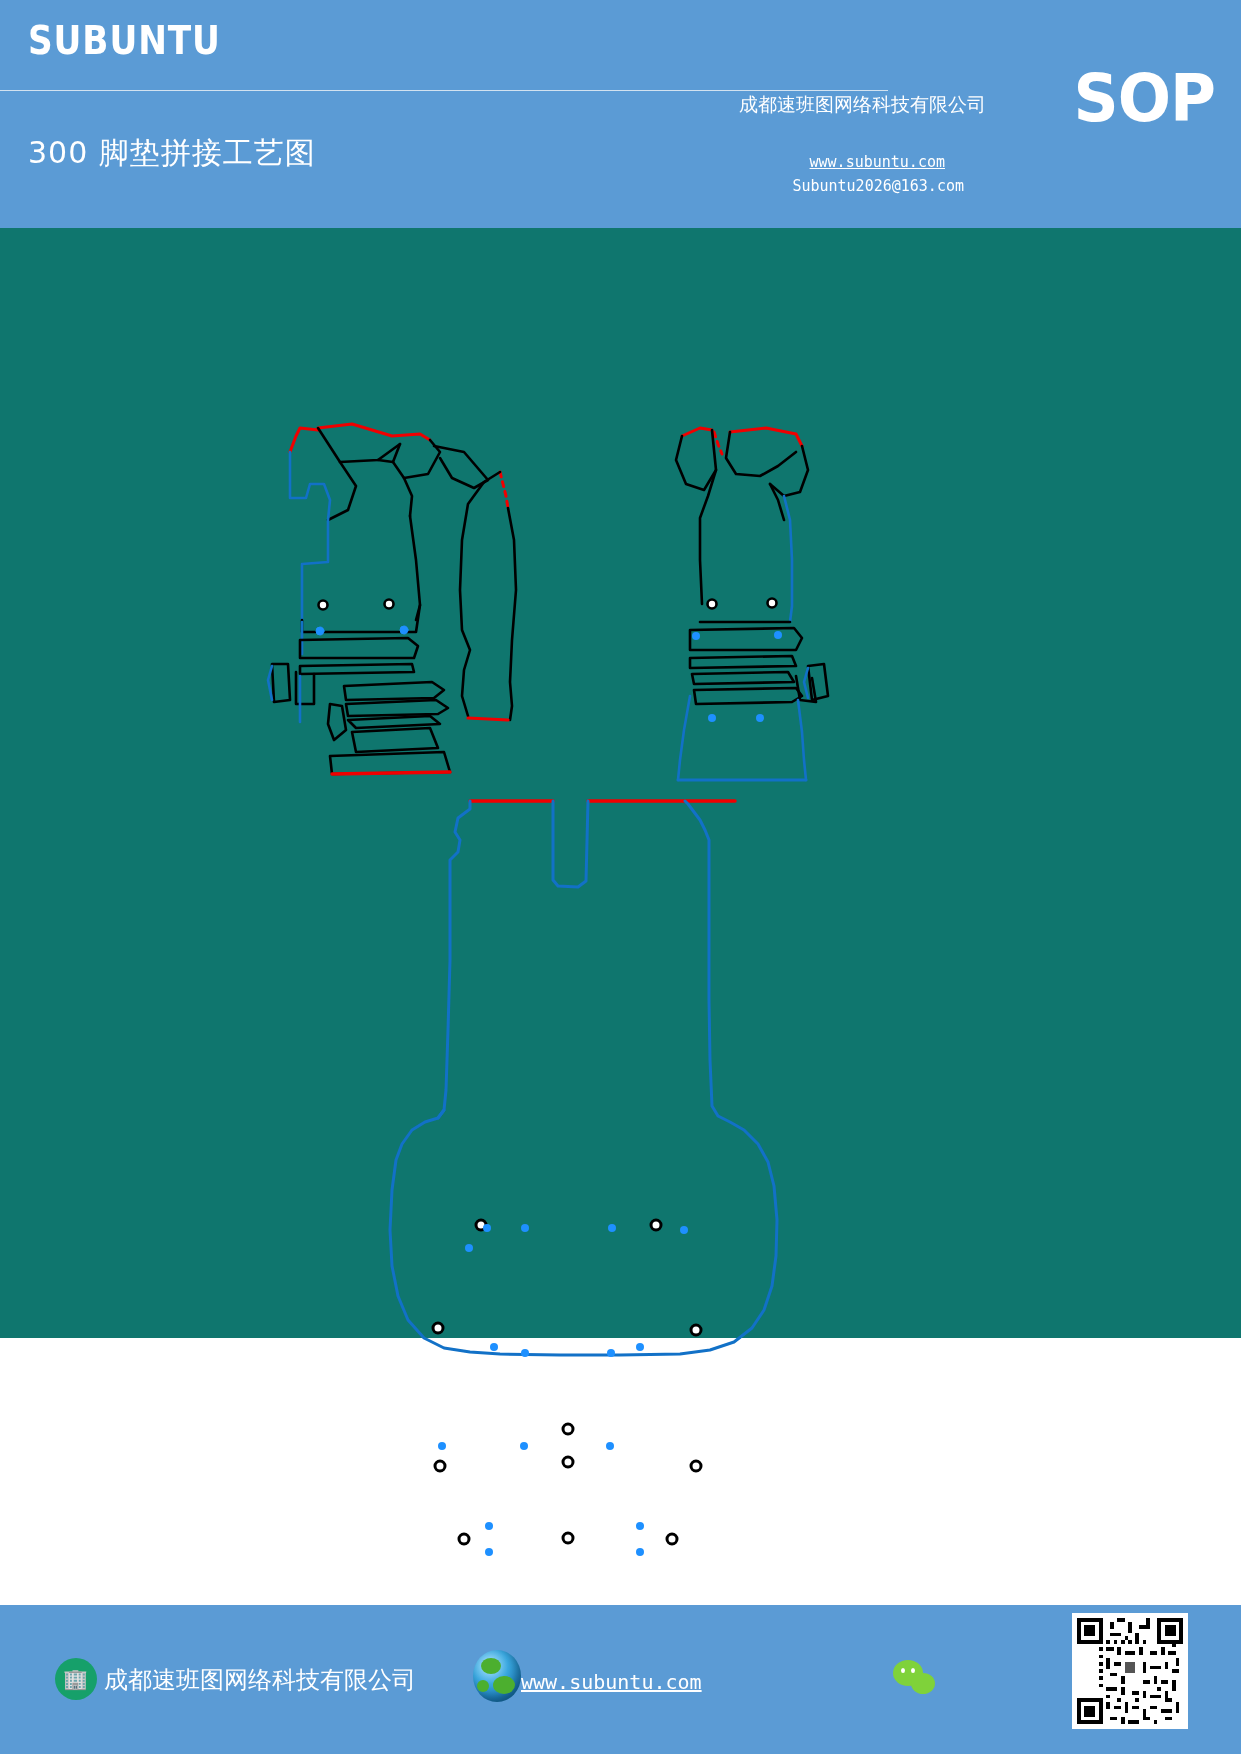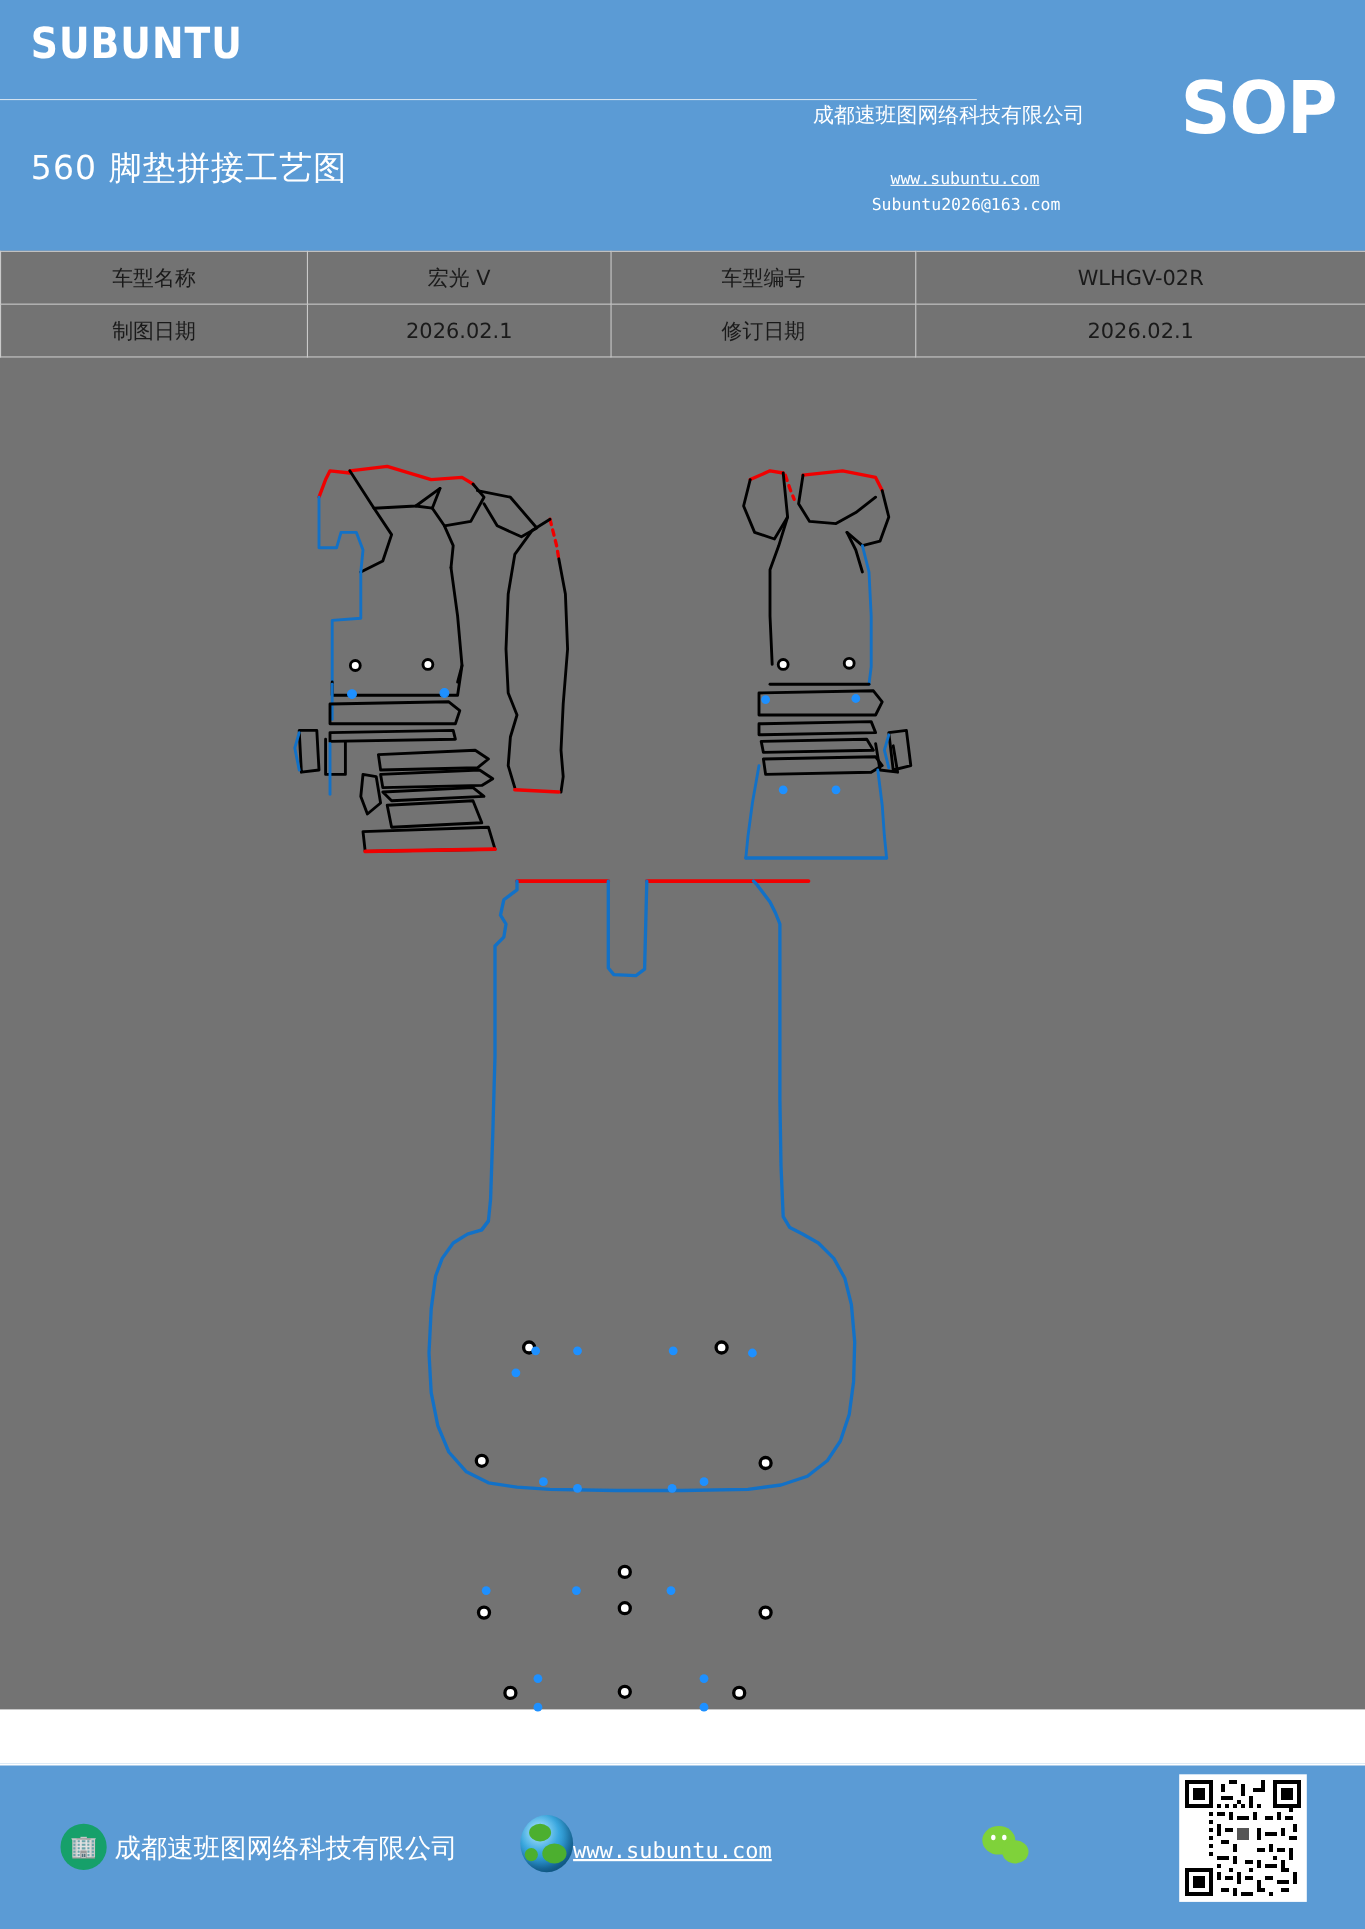--- a/index.html
+++ b/index.html
@@ -6,22 +6,22 @@
   html, body {
     width: 1241px;
     height: 1754px;
     background: #ffffff;
     font-family: "Liberation Sans", "DejaVu Sans", sans-serif;
     overflow: hidden;
   }
   .page {
     position: relative;
     width: 1241px;
-    height: 1554px;
-    background: #737373;
+    height: 1338px;
+    background: #0f766e;
   }
 
   
   .header {
     position: absolute;
     left: 0; top: 0;
     width: 1241px;
     height: 228px;
     background: #5b9bd5;
   }
@@ -245,43 +245,27 @@
   .footer-qr svg { display: block; }
 </style>
 </head>
 <body>
 
 <div class="page">
 
   <div class="header">
     <div class="brand">SUBUNTU</div>
     <div class="header-rule"></div>
-    <div class="doc-title">560 脚垫拼接工艺图</div>
+    <div class="doc-title">300 脚垫拼接工艺图</div>
     <div class="sop-badge">SOP</div>
     <div class="company-name">成都速班图网络科技有限公司</div>
     <div class="site-url">www.subuntu.com</div>
     <div class="site-mail">Subuntu2026@163.com</div>
   </div>
 
-  <table class="info-table">
-    <tbody>
-        <tr>
-      <td class="c1">车型名称</td>
-      <td class="c2">宏光 V</td>
-      <td class="c3">车型编号</td>
-      <td class="c4">WLHGV-02R</td>
-    </tr>
-    <tr>
-      <td class="c1">制图日期</td>
-      <td class="c2">2026.02.1</td>
-      <td class="c3">修订日期</td>
-      <td class="c4">2026.02.1</td>
-    </tr>
-  </tbody>
-    </table>
 
 
   <div class="drawing">
     <svg width="1241" height="1200" viewBox="0 0 1241 1200" xmlns="http://www.w3.org/2000/svg">
       <g fill="none" stroke-linecap="round" stroke-linejoin="round">
 
         <g stroke-width="2.6">
 
           <path d="M318 28 L352 24 L392 36 L420 34 L430 40" stroke="#f00000" stroke-width="3"></path>
 

